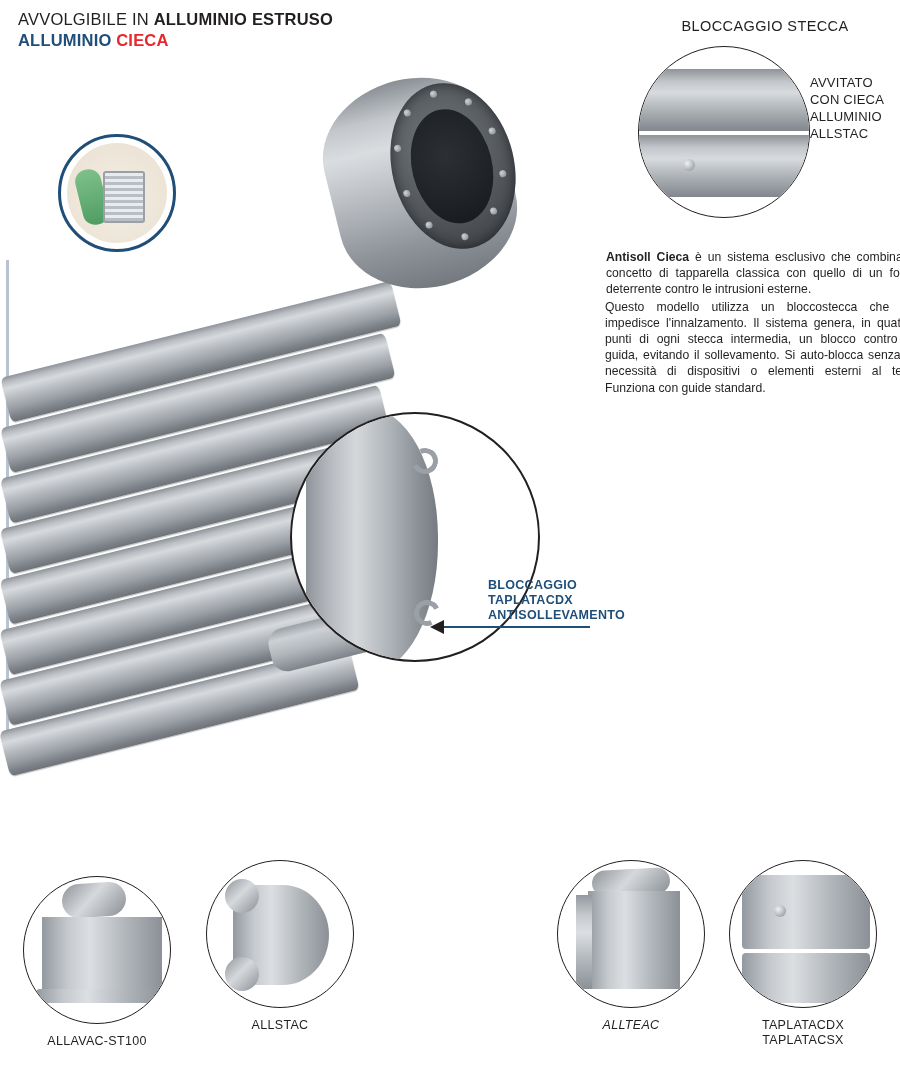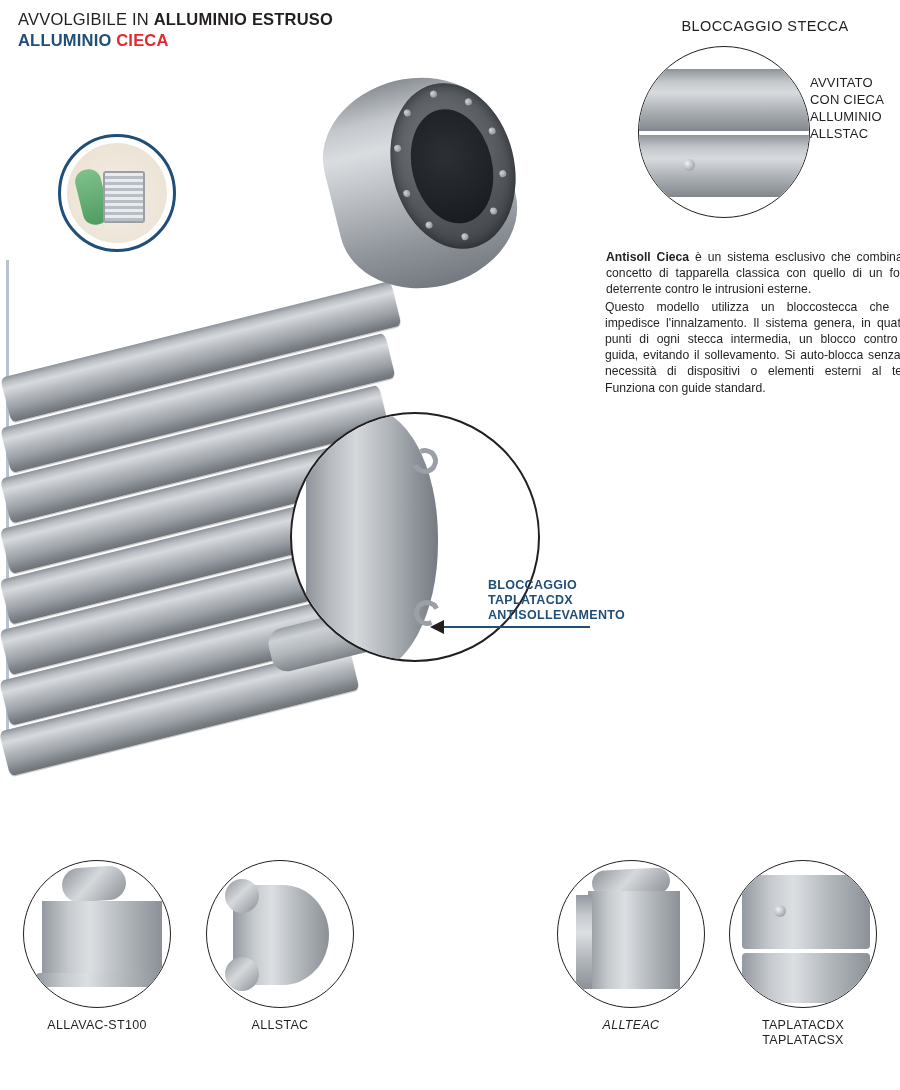--- a/index.html
+++ b/index.html
@@ -276,21 +276,21 @@
     </div>
 
     <div class="body-copy">
       <p style="margin:1px"><b>Antisoll Cieca</b><span> è un sistema esclusivo che combina il concetto di tapparella classica con quello di un forte deterrente contro le intrusioni esterne.</span></p>
       <p style="margin:0">Questo modello utilizza un bloccostecca che ne impedisce l'innalzamento. Il sistema genera, in quattro punti di ogni stecca intermedia, un blocco contro la guida, evitando il sollevamento. Si auto-blocca senza la necessità di dispositivi o elementi esterni al telo. Funziona con guide standard.</p>
     </div>
   </div>
 
   <div class="profiles">
 
-    <div class="prof" style="left:22px; top:0;">
+    <div class="prof" style="left:22px; top:16px;">
       <div class="prof-circle">
         <div class="p-round" style="left:38px; top:6px; width:64px; height:34px; border-radius:18px; transform:rotate(-4deg);"></div>
         <div class="p-face" style="left:18px; top:40px; width:120px; height:86px;"></div>
         <div class="p-face" style="left:12px; top:112px; width:128px; height:14px; border-radius:4px;"></div>
       </div>
       <div class="prof-label">
         <span>ALLAVAC-ST100</span>
       </div>
     </div>
 

